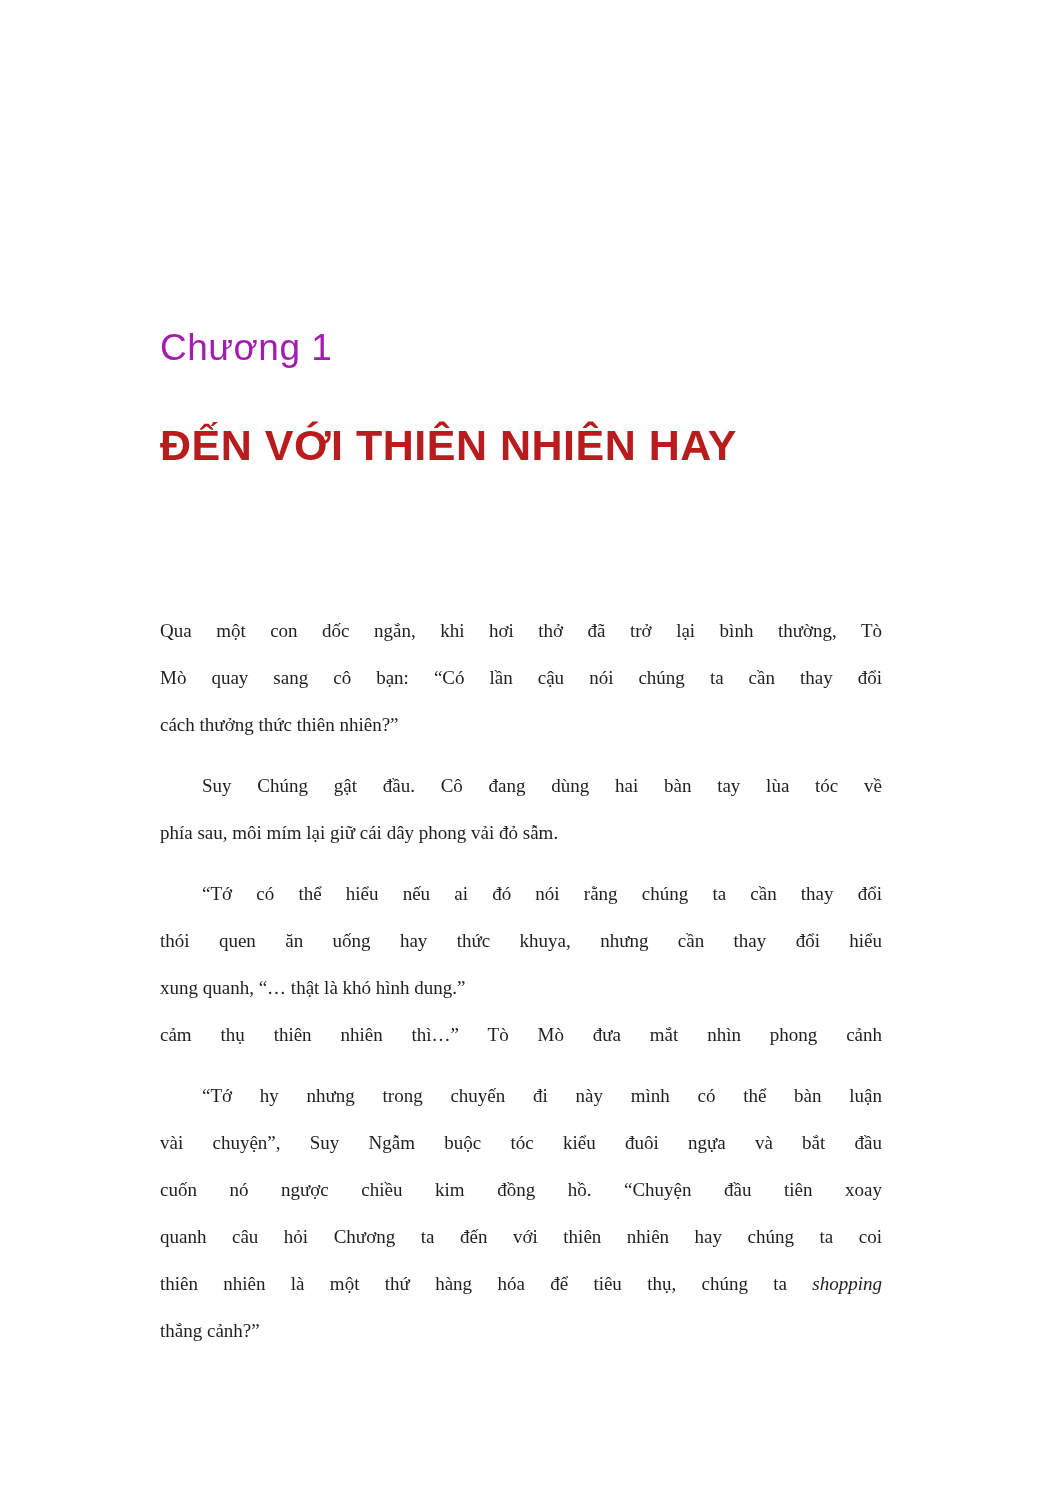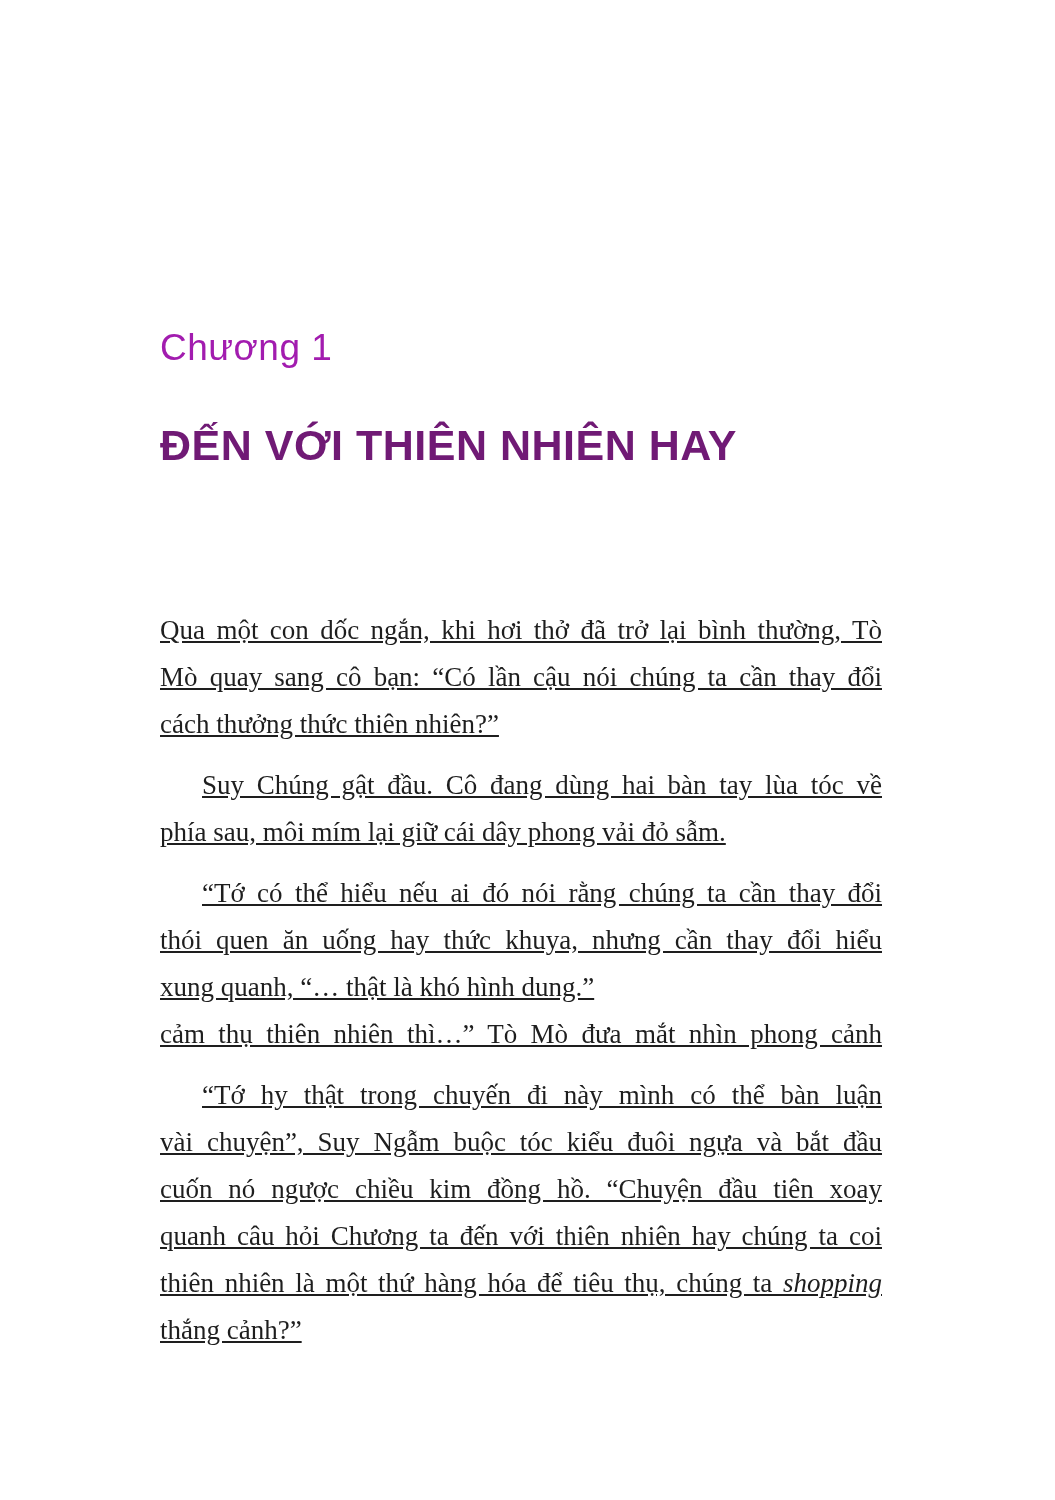--- a/index.html
+++ b/index.html
@@ -35,24 +35,23 @@
     font-weight: 800;
     font-size: 43px;
     line-height: 63px;
     letter-spacing: 0.5px;
     margin: 0 0 130px 0;
   }
   .chapter-title em {
     font-style: italic;
   }
   .body-text {
-    font-size: 27px;
+    font-size: 19px;
     line-height: 47px;
     color: #1e1e1e;
-    text-decoration: underline;
   }
   .paragraph {
     margin: 0;
   }
   .paragraph + .paragraph {
     margin-top: 14px;
   }
   .pline {
     text-align: justify;
     text-align-last: justify;
@@ -69,41 +68,41 @@
   .title-line {
     white-space: nowrap;
   }
 </style>
 </head>
 <body>
 
 <div class="page" style="background: rgb(255, 255, 255);">
   <div class="content">
     <div class="chapter-label" style="color: #a21caf;">Chương 1</div>
-    <div class="chapter-title" style="color: #701a75;">
+    <div class="chapter-title" style="color: #b91c1c;">
         <div class="title-line"><span>ĐẾN VỚI THIÊN NHIÊN HAY</span></div>
       </div>
     <div class="body-text" style="color: rgb(30, 30, 30);">
         <div class="paragraph">
           <div class="pline"><span>Qua một con dốc ngắn, khi hơi thở đã trở lại bình thường, Tò</span></div>
           <div class="pline"><span>Mò quay sang cô bạn: “Có lần cậu nói chúng ta cần thay đổi</span></div>
           <div class="pline last"><span>cách thưởng thức thiên nhiên?”</span></div>
         </div>
         <div class="paragraph">
           <div class="pline indent"><span>Suy Chúng gật đầu. Cô đang dùng hai bàn tay lùa tóc về</span></div>
           <div class="pline last"><span>phía sau, môi mím lại giữ cái dây phong vải đỏ sẫm.</span></div>
         </div>
         <div class="paragraph">
           <div class="pline indent"><span>“Tớ có thể hiểu nếu ai đó nói rằng chúng ta cần thay đổi</span></div>
           <div class="pline"><span>thói quen ăn uống hay thức khuya, nhưng cần thay đổi hiểu</span></div>
           <div class="pline last"><span>xung quanh, “… thật là khó hình dung.”</span></div>
           <div class="pline"><span>cảm thụ thiên nhiên thì…” Tò Mò đưa mắt nhìn phong cảnh</span></div>
         </div>
         <div class="paragraph">
-          <div class="pline indent"><span>“Tớ hy thật trong chuyến đi này mình có thể bàn luận</span></div>
+          <div class="pline indent"><span>“Tớ hy nhưng trong chuyến đi này mình có thể bàn luận</span></div>
           <div class="pline"><span>vài chuyện”, Suy Ngẫm buộc tóc kiểu đuôi ngựa và bắt đầu</span></div>
           <div class="pline"><span>cuốn nó ngược chiều kim đồng hồ. “Chuyện đầu tiên xoay</span></div>
           <div class="pline"><span>quanh câu hỏi Chương ta đến với thiên nhiên hay chúng ta coi</span></div>
           <div class="pline"><span>thiên nhiên là một thứ hàng hóa để tiêu thụ, chúng ta </span><em>shopping</em></div>
           <div class="pline last"><span>thắng cảnh?”</span></div>
         </div>
       </div>
   </div>
 </div>
 

